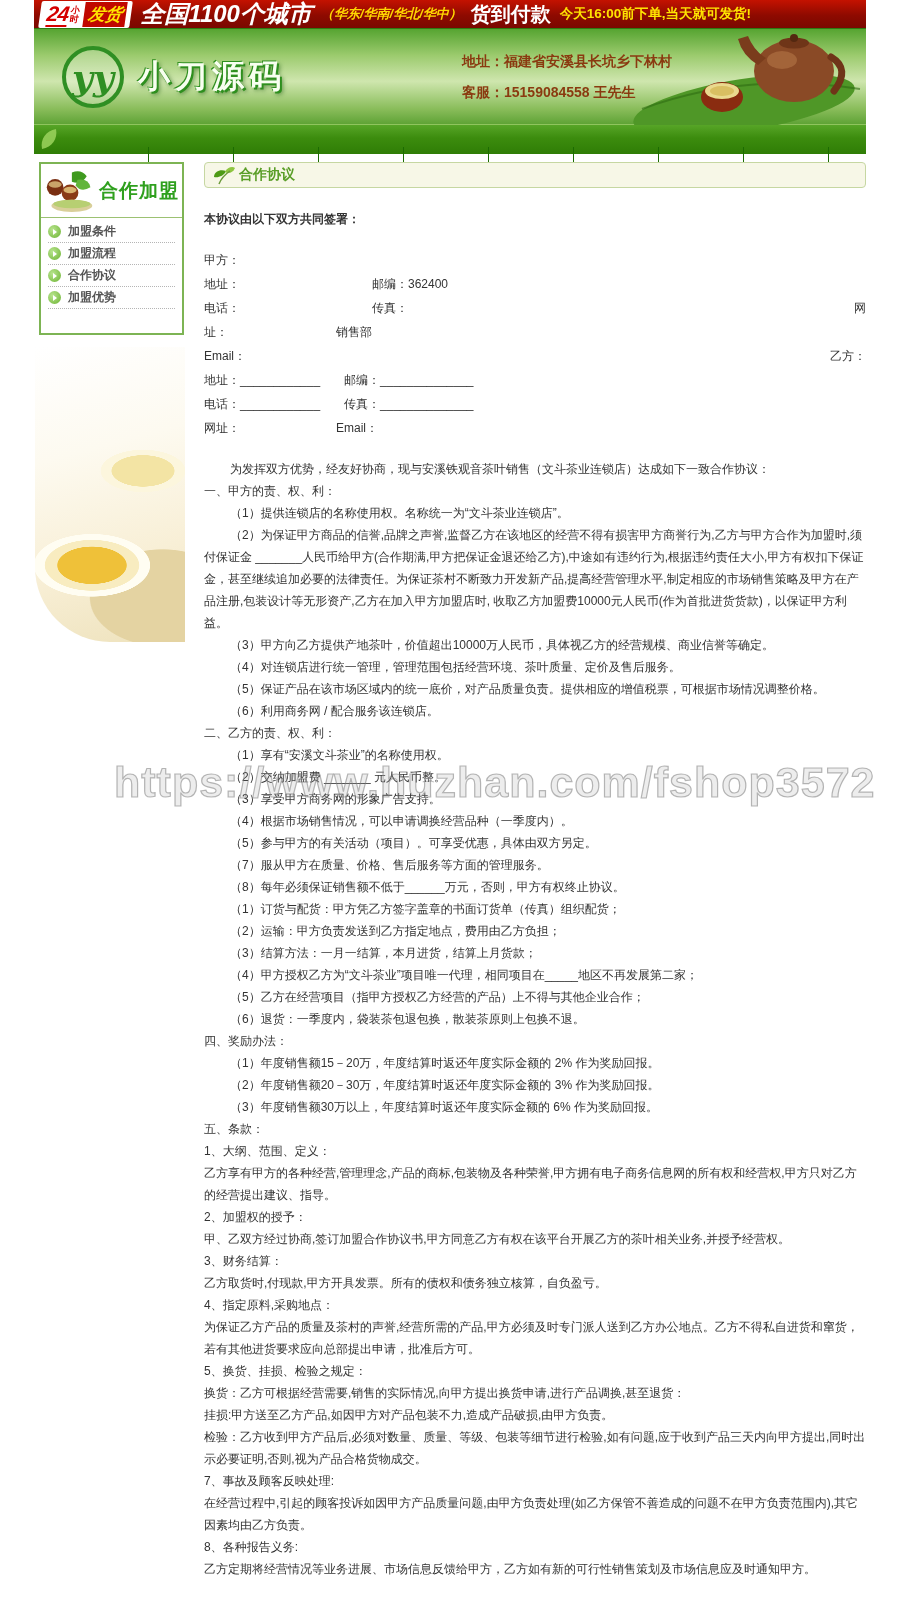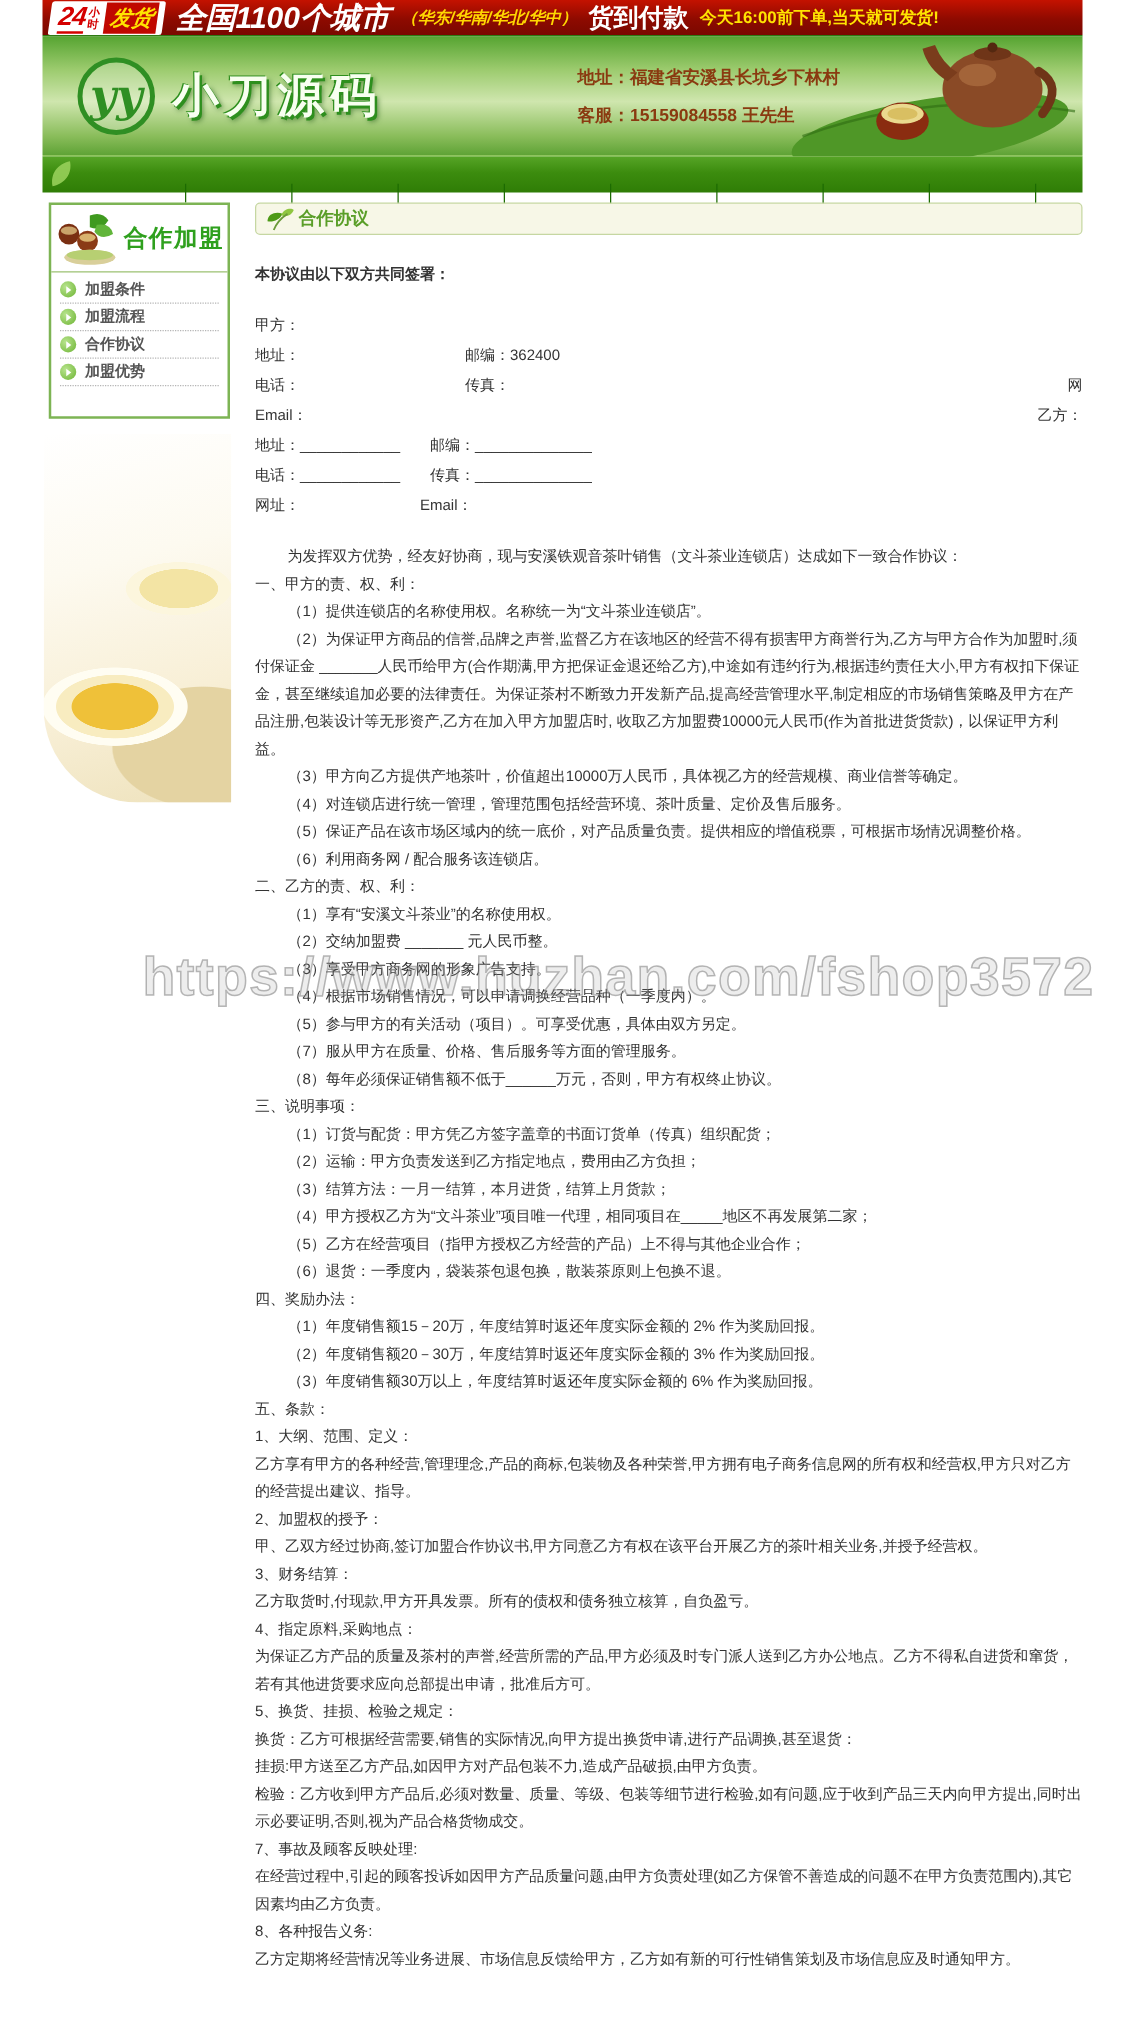--- a/index.html
+++ b/index.html
@@ -22,21 +22,21 @@
   .bn-cod { color:#fff; font-size:20px; font-weight:bold; white-space:nowrap; }
   .bn-deadline { color:#ffe400; font-size:13.5px; font-weight:bold; white-space:nowrap; }
 
   
   .header { height:96px; border-top:1px solid #2e7a12; position:relative; display:flex; align-items:center;
             background:linear-gradient(180deg,#56a431 0%,#9ccb6e 28%,#cfe6ae 55%,#8abd5b 84%,#5fa336 100%); }
   .logo { display:flex; align-items:center; margin-left:28px; }
   .logo-ring { width:62px; height:62px; border:4px solid #2f8f23; border-radius:50%; display:flex;
                align-items:center; justify-content:center; color:#2f8f23; font-size:36px; font-style:italic;
                font-family:"DejaVu Serif","Liberation Serif",serif; font-weight:bold; background:rgba(255,255,255,.25); }
-  .brand { margin-left:14px; font-size:37px; font-weight:bold; color:#f8fff0; letter-spacing:5px;
+  .brand { margin-left:14px; font-size:32px; font-weight:bold; color:#f8fff0; letter-spacing:5px;
            text-shadow:2px 2px 0 #2e8f1e,-1px -1px 0 #2e8f1e,3px 3px 4px rgba(20,80,10,.55); }
   .contact { position:absolute; left:428px; top:17px; color:#8a3a10; font-weight:bold; font-size:14px; line-height:31px; }
   .teapot { position:absolute; right:0; top:0; }
 
   
   .navbar { height:30px; display:flex; align-items:center; border-top:1px solid #8fc45e;
             background:linear-gradient(180deg,#57a527,#3c8c0e 45%,#2f7d06); }
   .nav-leaf { flex:none; margin:0 4px; }
   .nav-list { display:flex; flex:1; justify-content:center; }
   .nav-item { color:#fff; font-weight:bold; font-size:13px; text-decoration:none; padding:0 16px;
@@ -199,20 +199,24 @@
           </div>
             <div class="hline">
             <span>地址：　　　　　　　　　　　邮编：362400</span>
             <span></span>
           </div>
             <div class="hline">
             <span>电话：　　　　　　　　　　　传真：</span>
             <span>网</span>
           </div>
             <div class="hline">
+            <span>址：　　　　　　　　　销售部</span>
+            <span></span>
+          </div>
+            <div class="hline">
             <span>Email：</span>
             <span>乙方：</span>
           </div>
             <div class="hline">
             <span>地址：____________　　邮编：______________</span>
             <span></span>
           </div>
             <div class="hline">
             <span>电话：____________　　传真：______________</span>
             <span></span>
@@ -233,21 +237,20 @@
             <div class="cline i">（5）保证产品在该市场区域内的统一底价，对产品质量负责。提供相应的增值税票，可根据市场情况调整价格。</div>
             <div class="cline i">（6）利用商务网 / 配合服务该连锁店。</div>
             <div class="cline">二、乙方的责、权、利：</div>
             <div class="cline i">（1）享有“安溪文斗茶业”的名称使用权。</div>
             <div class="cline i">（2）交纳加盟费 _______ 元人民币整。</div>
             <div class="cline i">（3）享受甲方商务网的形象广告支持。</div>
             <div class="cline i">（4）根据市场销售情况，可以申请调换经营品种（一季度内）。</div>
             <div class="cline i">（5）参与甲方的有关活动（项目）。可享受优惠，具体由双方另定。</div>
             <div class="cline i">（7）服从甲方在质量、价格、售后服务等方面的管理服务。</div>
             <div class="cline i">（8）每年必须保证销售额不低于______万元，否则，甲方有权终止协议。</div>
-            <div class="cline">三、说明事项：</div>
             <div class="cline i">（1）订货与配货：甲方凭乙方签字盖章的书面订货单（传真）组织配货；</div>
             <div class="cline i">（2）运输：甲方负责发送到乙方指定地点，费用由乙方负担；</div>
             <div class="cline i">（3）结算方法：一月一结算，本月进货，结算上月货款；</div>
             <div class="cline i">（4）甲方授权乙方为“文斗茶业”项目唯一代理，相同项目在_____地区不再发展第二家；</div>
             <div class="cline i">（5）乙方在经营项目（指甲方授权乙方经营的产品）上不得与其他企业合作；</div>
             <div class="cline i">（6）退货：一季度内，袋装茶包退包换，散装茶原则上包换不退。</div>
             <div class="cline">四、奖励办法：</div>
             <div class="cline i">（1）年度销售额15－20万，年度结算时返还年度实际金额的 2% 作为奖励回报。</div>
             <div class="cline i">（2）年度销售额20－30万，年度结算时返还年度实际金额的 3% 作为奖励回报。</div>
             <div class="cline i">（3）年度销售额30万以上，年度结算时返还年度实际金额的 6% 作为奖励回报。</div>

